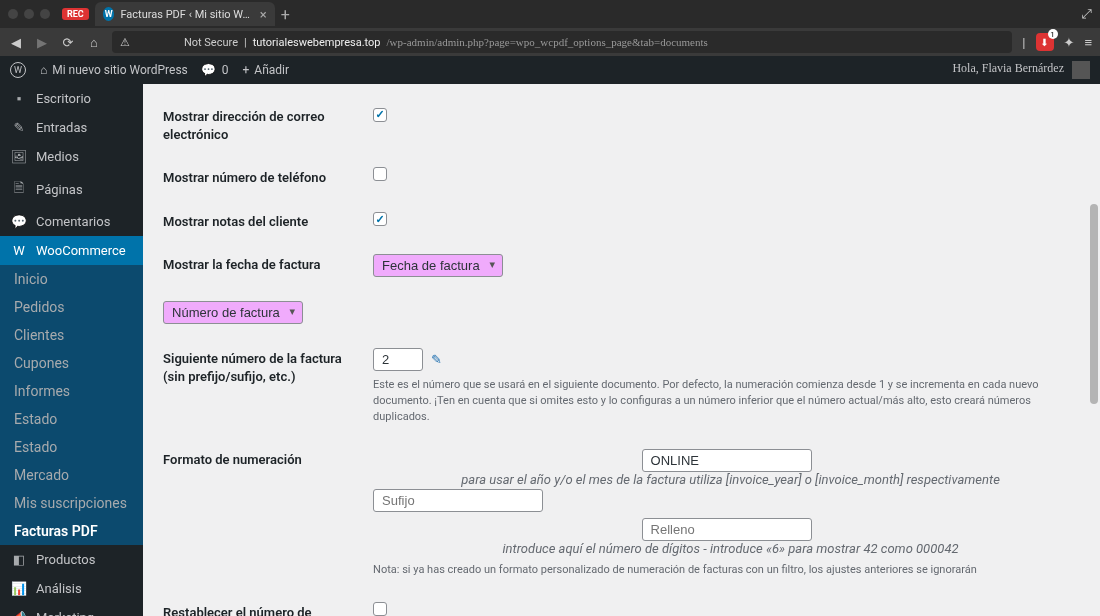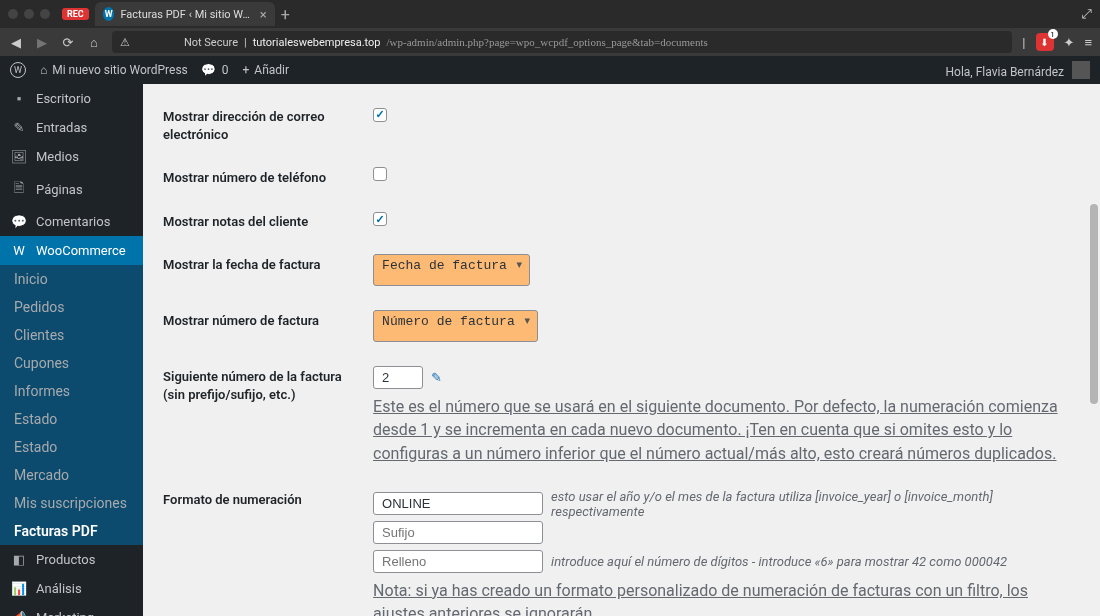--- a/index.html
+++ b/index.html
@@ -30,21 +30,21 @@
 .url-box .path { color: #999; font-family: Liberation Serif, serif; }
 .ext-icon { width: 18px; height: 18px; background: #d33; border-radius: 4px; color: #fff; font-size: 10px; display: flex; align-items: center; justify-content: center; position: relative; }
 .ext-badge { position: absolute; top: -4px; right: -4px; background: #fff; color: #000; font-size: 8px; width: 10px; height: 10px; border-radius: 50%; display: flex; align-items: center; justify-content: center; }
 .puzzle-icon, .menu-icon { color: #ccc; }
 
 
 .wp-adminbar { background: #1d2327; height: 28px; display: flex; align-items: center; color: #c3c4c7; font-size: 12px; padding: 0 10px; justify-content: space-between; }
 .wp-adminbar .left { display: flex; align-items: center; gap: 14px; }
 .wp-adminbar .item { display: flex; align-items: center; gap: 5px; }
 .wp-adminbar .wp-logo { width: 16px; height: 16px; border: 1.5px solid #c3c4c7; border-radius: 50%; display: flex; align-items: center; justify-content: center; font-size: 9px; }
-.wp-adminbar .right { display: flex; align-items: flex-end; gap: 8px; }
+.wp-adminbar .right { display: flex; align-items: flex-start; gap: 8px; font-family: Liberation Serif, serif; }
 .wp-adminbar .avatar { width: 18px; height: 18px; background: #555; }
 
 
 .app { display: flex; height: calc(100% - 56px - 28px); }
 
 
 .sidebar { width: 160px; background: #1d2327; color: #c3c4c7; font-size: 13px; overflow-y: auto; }
 .sidebar .item { display: flex; align-items: center; gap: 8px; padding: 7px 10px; cursor: pointer; }
 .sidebar .item.top { font-weight: 400; }
 .sidebar .item .icon { width: 18px; display: flex; justify-content: center; color: #a7aaad; }
@@ -54,31 +54,31 @@
 .sidebar .subitem { padding: 6px 10px 6px 14px; color: #a7aaad; cursor: pointer; }
 .sidebar .subitem.active { color: #fff; font-weight: 600; }
 
 
 .main { flex: 1; background: #f0f0f1; overflow-y: auto; padding: 10px 20px 20px 20px; }
 .form-row { display: flex; align-items: flex-start; padding: 12px 0; }
 .form-row .label { width: 210px; font-size: 13px; font-weight: 600; color: #1d2327; padding-right: 18px; padding-top: 2px; line-height: 1.35; }
 .form-row .field { flex: 1; font-size: 13px; color: #3c434a; }
 .checkbox { width: 14px; height: 14px; border: 1px solid #8c8f94; border-radius: 3px; background: #fff; display: inline-flex; align-items: center; justify-content: center; color: #0073aa; font-size: 11px; }
 .checkbox.checked::before { content: "✓"; font-weight: 700; }
-select, .select-like { background: #fdba74; border: 1px solid #8c8f94; border-radius: 3px; padding: 3px 22px 12px 8px; font-size: 13px; color: #2c3338; position: relative; appearance: none; font-family: Liberation Mono, monospace; }
+select, .select-like { background: #f0abfc; border: 1px solid #8c8f94; border-radius: 3px; padding: 3px 22px 3px 8px; font-size: 13px; color: #2c3338; position: relative; appearance: none; }
 .select-wrap { position: relative; display: inline-block; }
 .select-wrap::after { content: "▾"; position: absolute; right: 8px; top: 4px; color: #555; pointer-events: none; font-size: 11px; }
 input[type=text], input[type=number] { background: #fff; border: 1px solid #8c8f94; border-radius: 3px; padding: 3px 8px; font-size: 13px; color: #2c3338; }
 .num-input { width: 50px; }
 .fmt-input { width: 170px; display: block; margin-bottom: 6px; }
 .help-inline { font-style: italic; color: #646970; margin-left: 8px; }
-.help-block { color: #646970; font-size: 16px; line-height: 1.45; margin-top: 6px; max-width: 820px; text-decoration: underline; }
+.help-block { color: #646970; font-size: 11px; line-height: 1.45; margin-top: 6px; max-width: 820px; }
 .edit-pencil { color: #2271b1; margin-left: 8px; cursor: pointer; }
 .inline-group { display: flex; align-items: center; }
-.inline-row { display: flex; align-items: center; margin-bottom: 2px; }
+.inline-row { display: flex; align-items: center; margin-bottom: 2px; flex-direction: column; }
 
 .scrollbar { position: absolute; right: 2px; top: 120px; width: 8px; height: 200px; background: rgba(0,0,0,0.25); border-radius: 4px; }
 .main-wrap { position: relative; height: 100%; }
 
 </style>
 </head>
 <body>
 
 <div class="browser-chrome">
   <div class="tab-bar">
@@ -209,21 +209,20 @@
     </div>
 
     <div class="form-row">
       <div class="label">Mostrar la fecha de factura</div>
       <div class="field">
         <span class="select-wrap"><select><option>Fecha de factura</option></select></span>
       </div>
     </div>
 
     <div class="form-row">
-      <div class="label">Mostrar número de factura</div>
       <div class="field">
         <span class="select-wrap"><select><option>Número de factura</option></select></span>
       </div>
     </div>
 
     <div class="form-row">
       <div class="label">Siguiente número de la factura (sin prefijo/sufijo, etc.)</div>
       <div class="field">
         <div class="inline-group">
           <input type="text" class="num-input" value="2" style="">
@@ -231,21 +230,21 @@
         </div>
         <div class="help-block">Este es el número que se usará en el siguiente documento. Por defecto, la numeración comienza desde 1 y se incrementa en cada nuevo documento. ¡Ten en cuenta que si omites esto y lo configuras a un número inferior que el número actual/más alto, esto creará números duplicados.</div>
       </div>
     </div>
 
     <div class="form-row">
       <div class="label">Formato de numeración</div>
       <div class="field">
         <div class="inline-row">
           <input type="text" class="fmt-input" style="margin-bottom: 0px;" value="ONLINE">
-          <span class="help-inline">esto usar el año y/o el mes de la factura utiliza [invoice_year] o [invoice_month] respectivamente</span>
+          <span class="help-inline">para usar el año y/o el mes de la factura utiliza [invoice_year] o [invoice_month] respectivamente</span>
         </div>
         <input type="text" class="fmt-input" placeholder="Sufijo" style="">
         <div class="inline-row">
           <input type="text" class="fmt-input" style="margin-bottom: 0px;" placeholder="Relleno">
           <span class="help-inline">introduce aquí el número de dígitos - introduce «6» para mostrar 42 como 000042</span>
         </div>
         <div class="help-block">Nota: si ya has creado un formato personalizado de numeración de facturas con un filtro, los ajustes anteriores se ignorarán</div>
       </div>
     </div>
 

